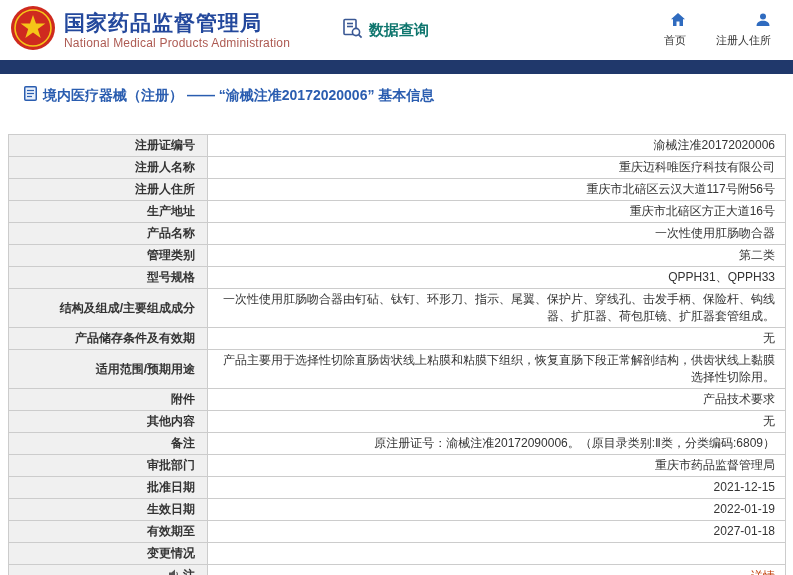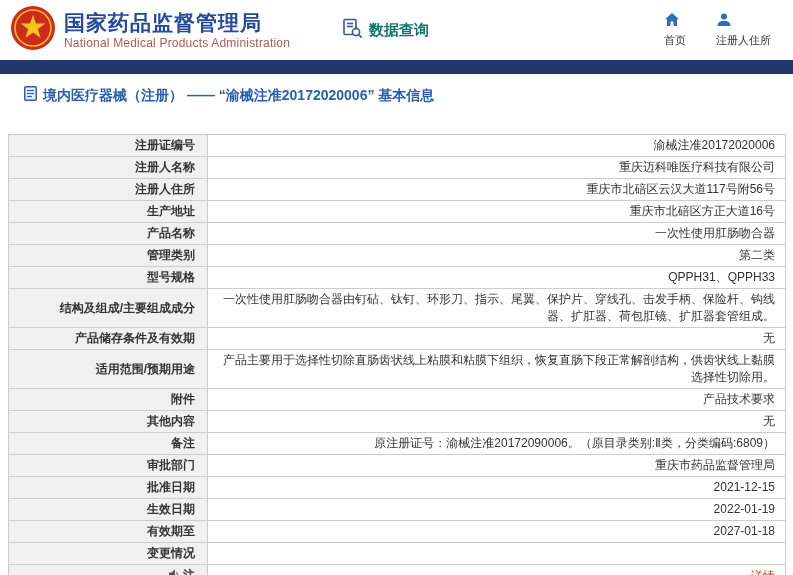--- a/index.html
+++ b/index.html
@@ -38,21 +38,21 @@
     display: flex;
     align-items: center;
     gap: 6px;
     margin-left: 52px;
   }
   .module-label { font-size: 15px; font-weight: bold; color: #0f766e; }
   .top-nav { margin-left: auto; display: flex; gap: 30px; }
   .top-nav-item {
     display: flex;
     flex-direction: column;
-    align-items: flex-start;
+    align-items: flex-end;
     gap: 3px;
     font-size: 11px;
     color: #333;
     cursor: pointer;
   }
 
   
   .navbar { height: 14px; background: #20386b; width: 100%; }
 
   

